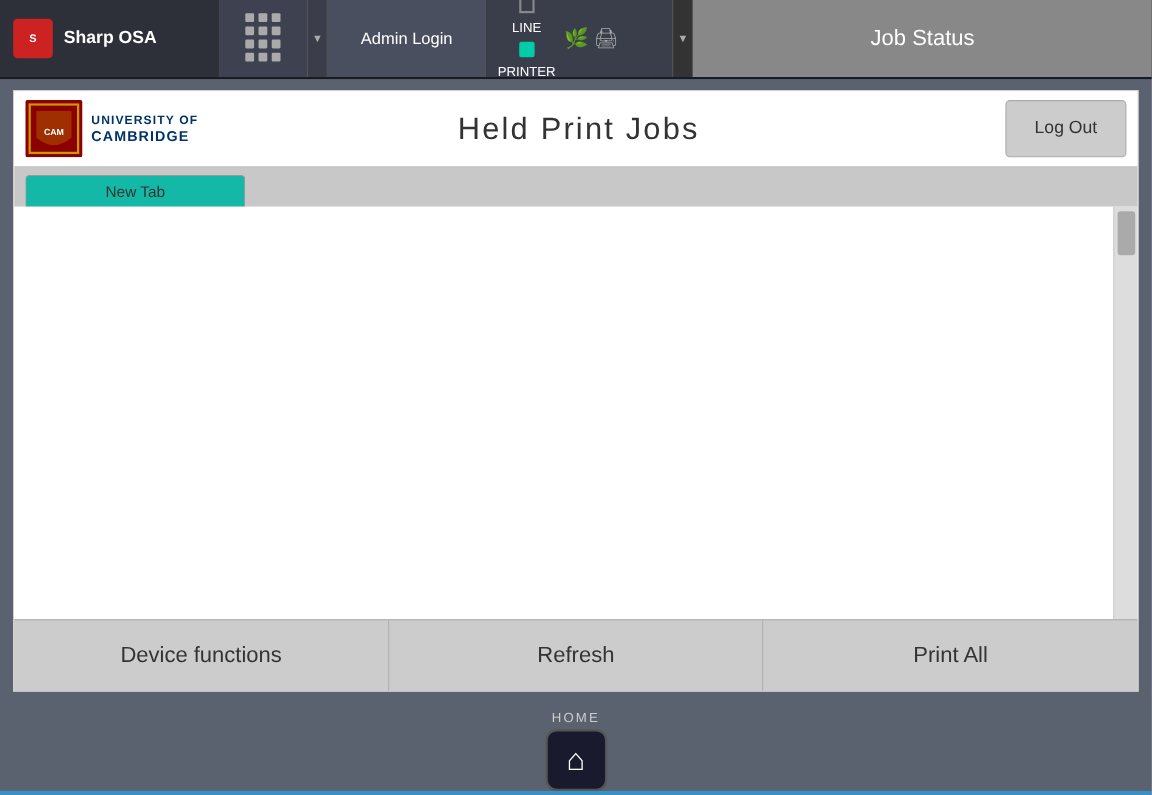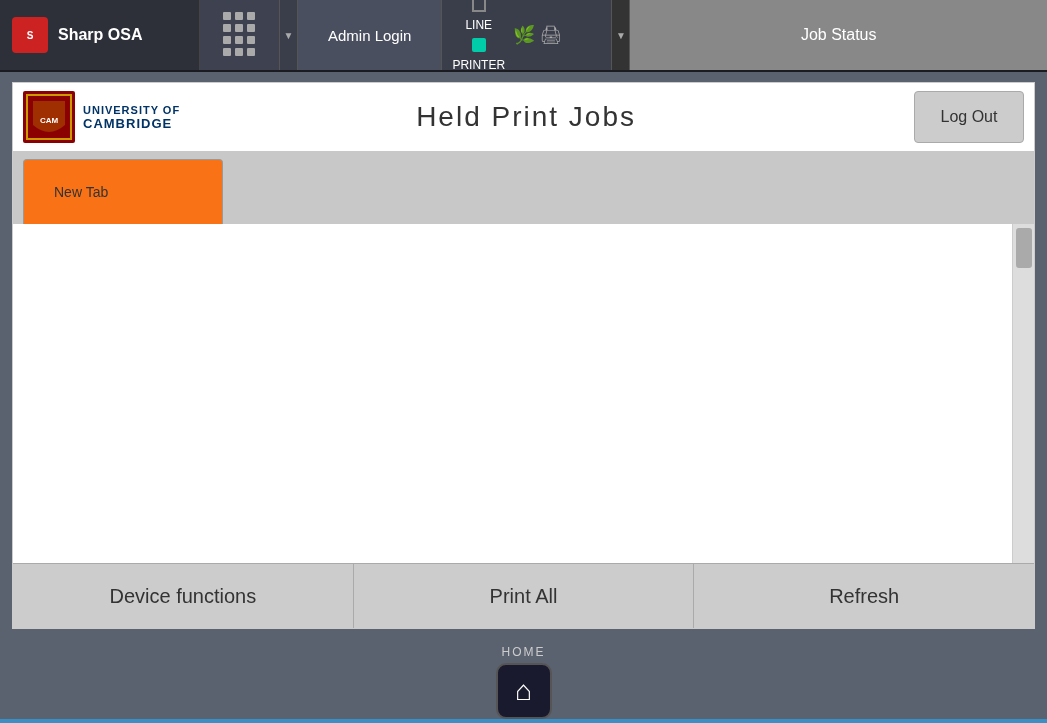--- a/index.html
+++ b/index.html
@@ -177,21 +177,21 @@
       color: #aaa;
       font-size: 10px;
     }
 
     .job-status-btn {
       background: #888;
       color: white;
       border: none;
       height: 100%;
       padding: 0 30px;
-      font-size: 16px;
+      font-size: 20px;
       cursor: pointer;
       flex: 1;
     }
 
     
     .main-container {
       width: 100%;
       flex: 1;
       display: flex;
       flex-direction: column;
@@ -267,30 +267,30 @@
     }
 
     
     .tab-bar {
       background: #c8c8c8;
       padding: 8px 10px 0;
       display: flex;
     }
 
     .tab-item {
-      background: #f97316;
+      background: #14b8a6;
       border: 1px solid #999;
       border-bottom: none;
-      padding: 24px 30px;
+      padding: 6px 30px;
       font-size: 14px;
       color: #333;
       cursor: pointer;
       border-radius: 4px 4px 0 0;
       min-width: 200px;
-      text-align: left;
+      text-align: center;
     }
 
     
     .panel-body {
       display: flex;
       flex: 1;
       background: white;
     }
 
     .list-area {
@@ -487,24 +487,24 @@
       <div class="scrollbar-track">
         <div class="scrollbar-thumb"></div>
       </div>
     </div>
 
     <div class="action-bar">
       <button class="action-btn">
         <span>Device functions</span>
       </button>
       <button class="action-btn">
-        <span>Print All</span>
+        <span>Refresh</span>
       </button>
       <button class="action-btn">
-        <span>Refresh</span>
+        <span>Print All</span>
       </button>
     </div>
 
   </div>
 </div>
 
 <div class="home-bar">
   <span class="home-label">HOME</span>
   <button class="home-btn">
     <span class="home-house">⌂</span>

